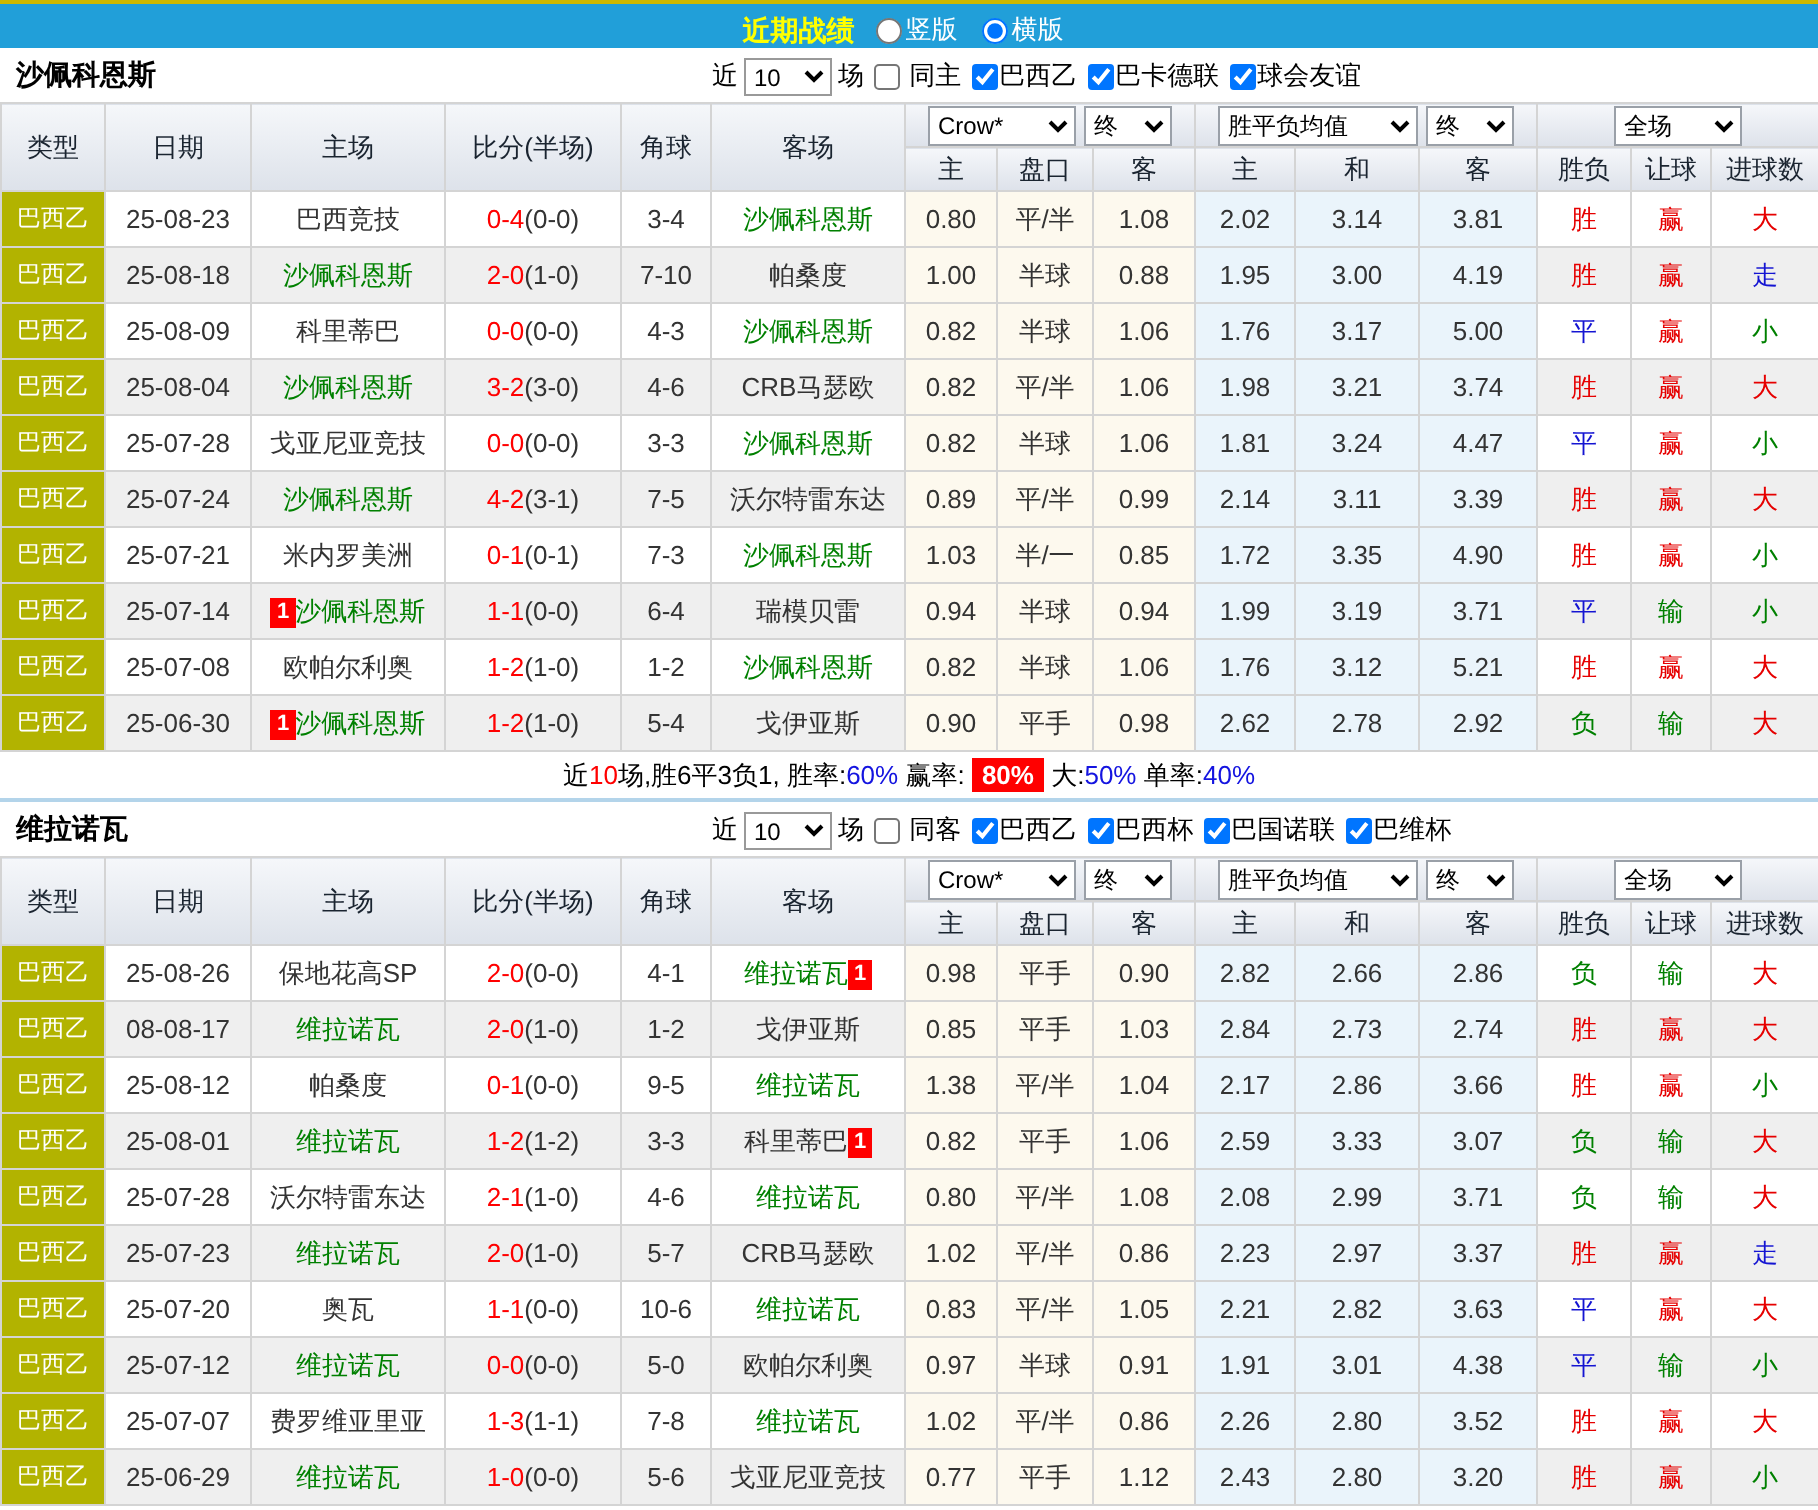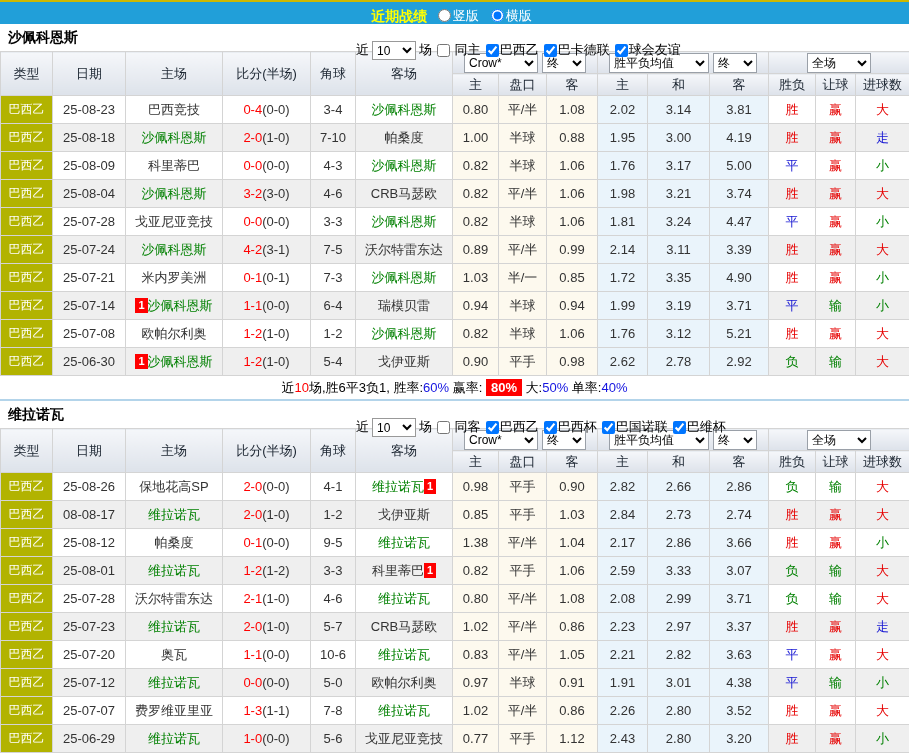--- a/index.html
+++ b/index.html
@@ -10,21 +10,21 @@
   .topbar { height:24px; background:#219fd9; border-top:2px solid #cdb800;
             text-align:center; line-height:26px; white-space:nowrap; }
   .topbar .title { color:#ffff00; font-weight:bold; font-size:14px; vertical-align:middle; }
   .topbar label { color:#ffffff; font-size:13px; margin-right:6px; vertical-align:middle; }
   .topbar input[type=radio] { vertical-align:middle; margin:0 2px 0 6px; }
 
   
   .section-bar { position:relative; height:27px; background:#fff; }
   .team-name { position:absolute; left:8px; top:0; line-height:27px; font-size:14px;
                font-weight:bold; color:#000; }
-  .filters { position:absolute; left:356px; top:12px; line-height:27px; font-size:13px;
+  .filters { position:absolute; left:356px; top:0; line-height:27px; font-size:13px;
              color:#000; white-space:nowrap; }
   .filters select { font-size:12px; height:19px; vertical-align:middle; margin:0 3px;
                     border:1px solid #999; background:#fff; }
   .filters input[type=checkbox] { vertical-align:middle; margin:0 1px 0 5px; }
 
   
   table.res { border-collapse:collapse; table-layout:fixed; width:909px; font-size:13px; }
   table.res th, table.res td { border:1px solid #d4d4d4; text-align:center; padding:0;
                                overflow:hidden; white-space:nowrap; }
   thead th { background:linear-gradient(#f5f7fa,#dde2ea); border:1px solid #bfc5cf;

